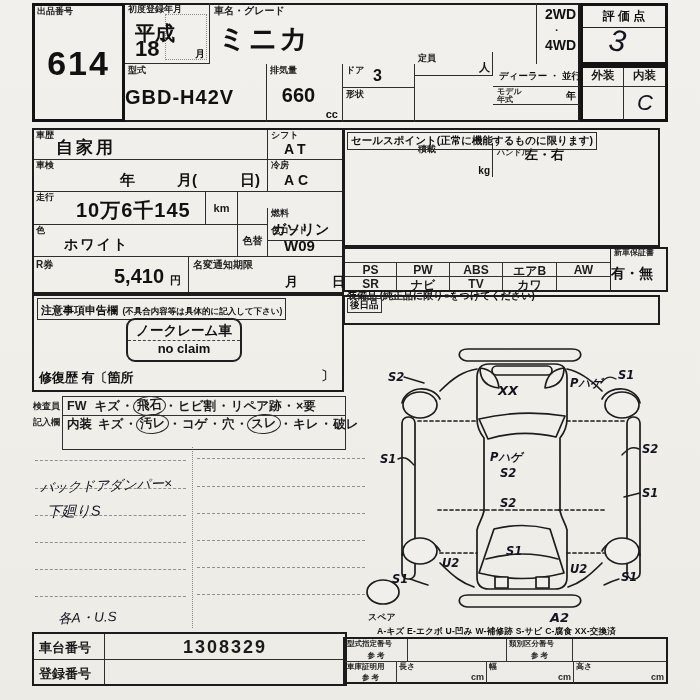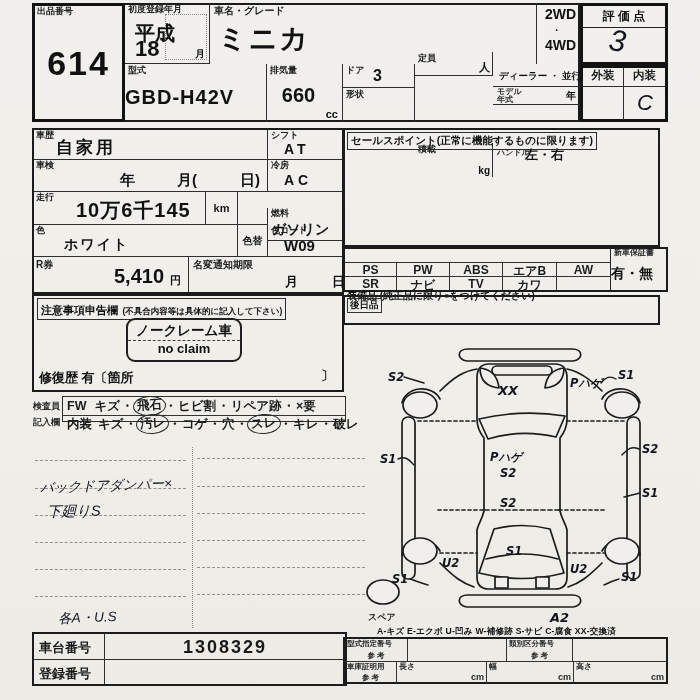--- a/index.html
+++ b/index.html
@@ -196,21 +196,21 @@
     <div class="stamp" style="position:absolute;left:92px;top:22px;width:112px;height:40px;">
       <div class="val" style="font-size:13.5px;font-weight:bold;padding-top:2px;border-bottom:1.3px dashed #444;">ノークレーム車</div>
       <div class="val" style="font-size:13px;font-weight:bold;">no claim</div>
     </div>
     <div class="val" style="position:absolute;left:5px;bottom:3px;font-size:13px;font-weight:bold;">修復歴  有〔箇所</div>
     <div class="val" style="position:absolute;right:8px;bottom:5px;font-size:13px;font-weight:bold;">〕</div>
   </div>
 
   <div class="lbl-sm" style="position:absolute;left:33px;top:402px;font-size:9px;">検査員</div>
   <div class="lbl-sm" style="position:absolute;left:33px;top:418px;font-size:9px;">記入欄</div>
-  <div class="abs b-thin" style="left:62px;top:396px;width:284px;height:26px;">
+  <div class="abs b-thin" style="left:62px;top:396px;width:284px;height:54px;">
     <div class="insp-row" style="position:absolute;left:4px;top:1px;height:16px;">
       <span style="margin-right:8px;">FW</span>
       <span>キズ</span>
         <span class="sep">・</span>
       <span class="circ">飛石</span>
         <span class="sep">・</span>
       <span>ヒビ割</span>
         <span class="sep">・</span>
       <span>リペア跡</span>
         <span class="sep">・</span>

